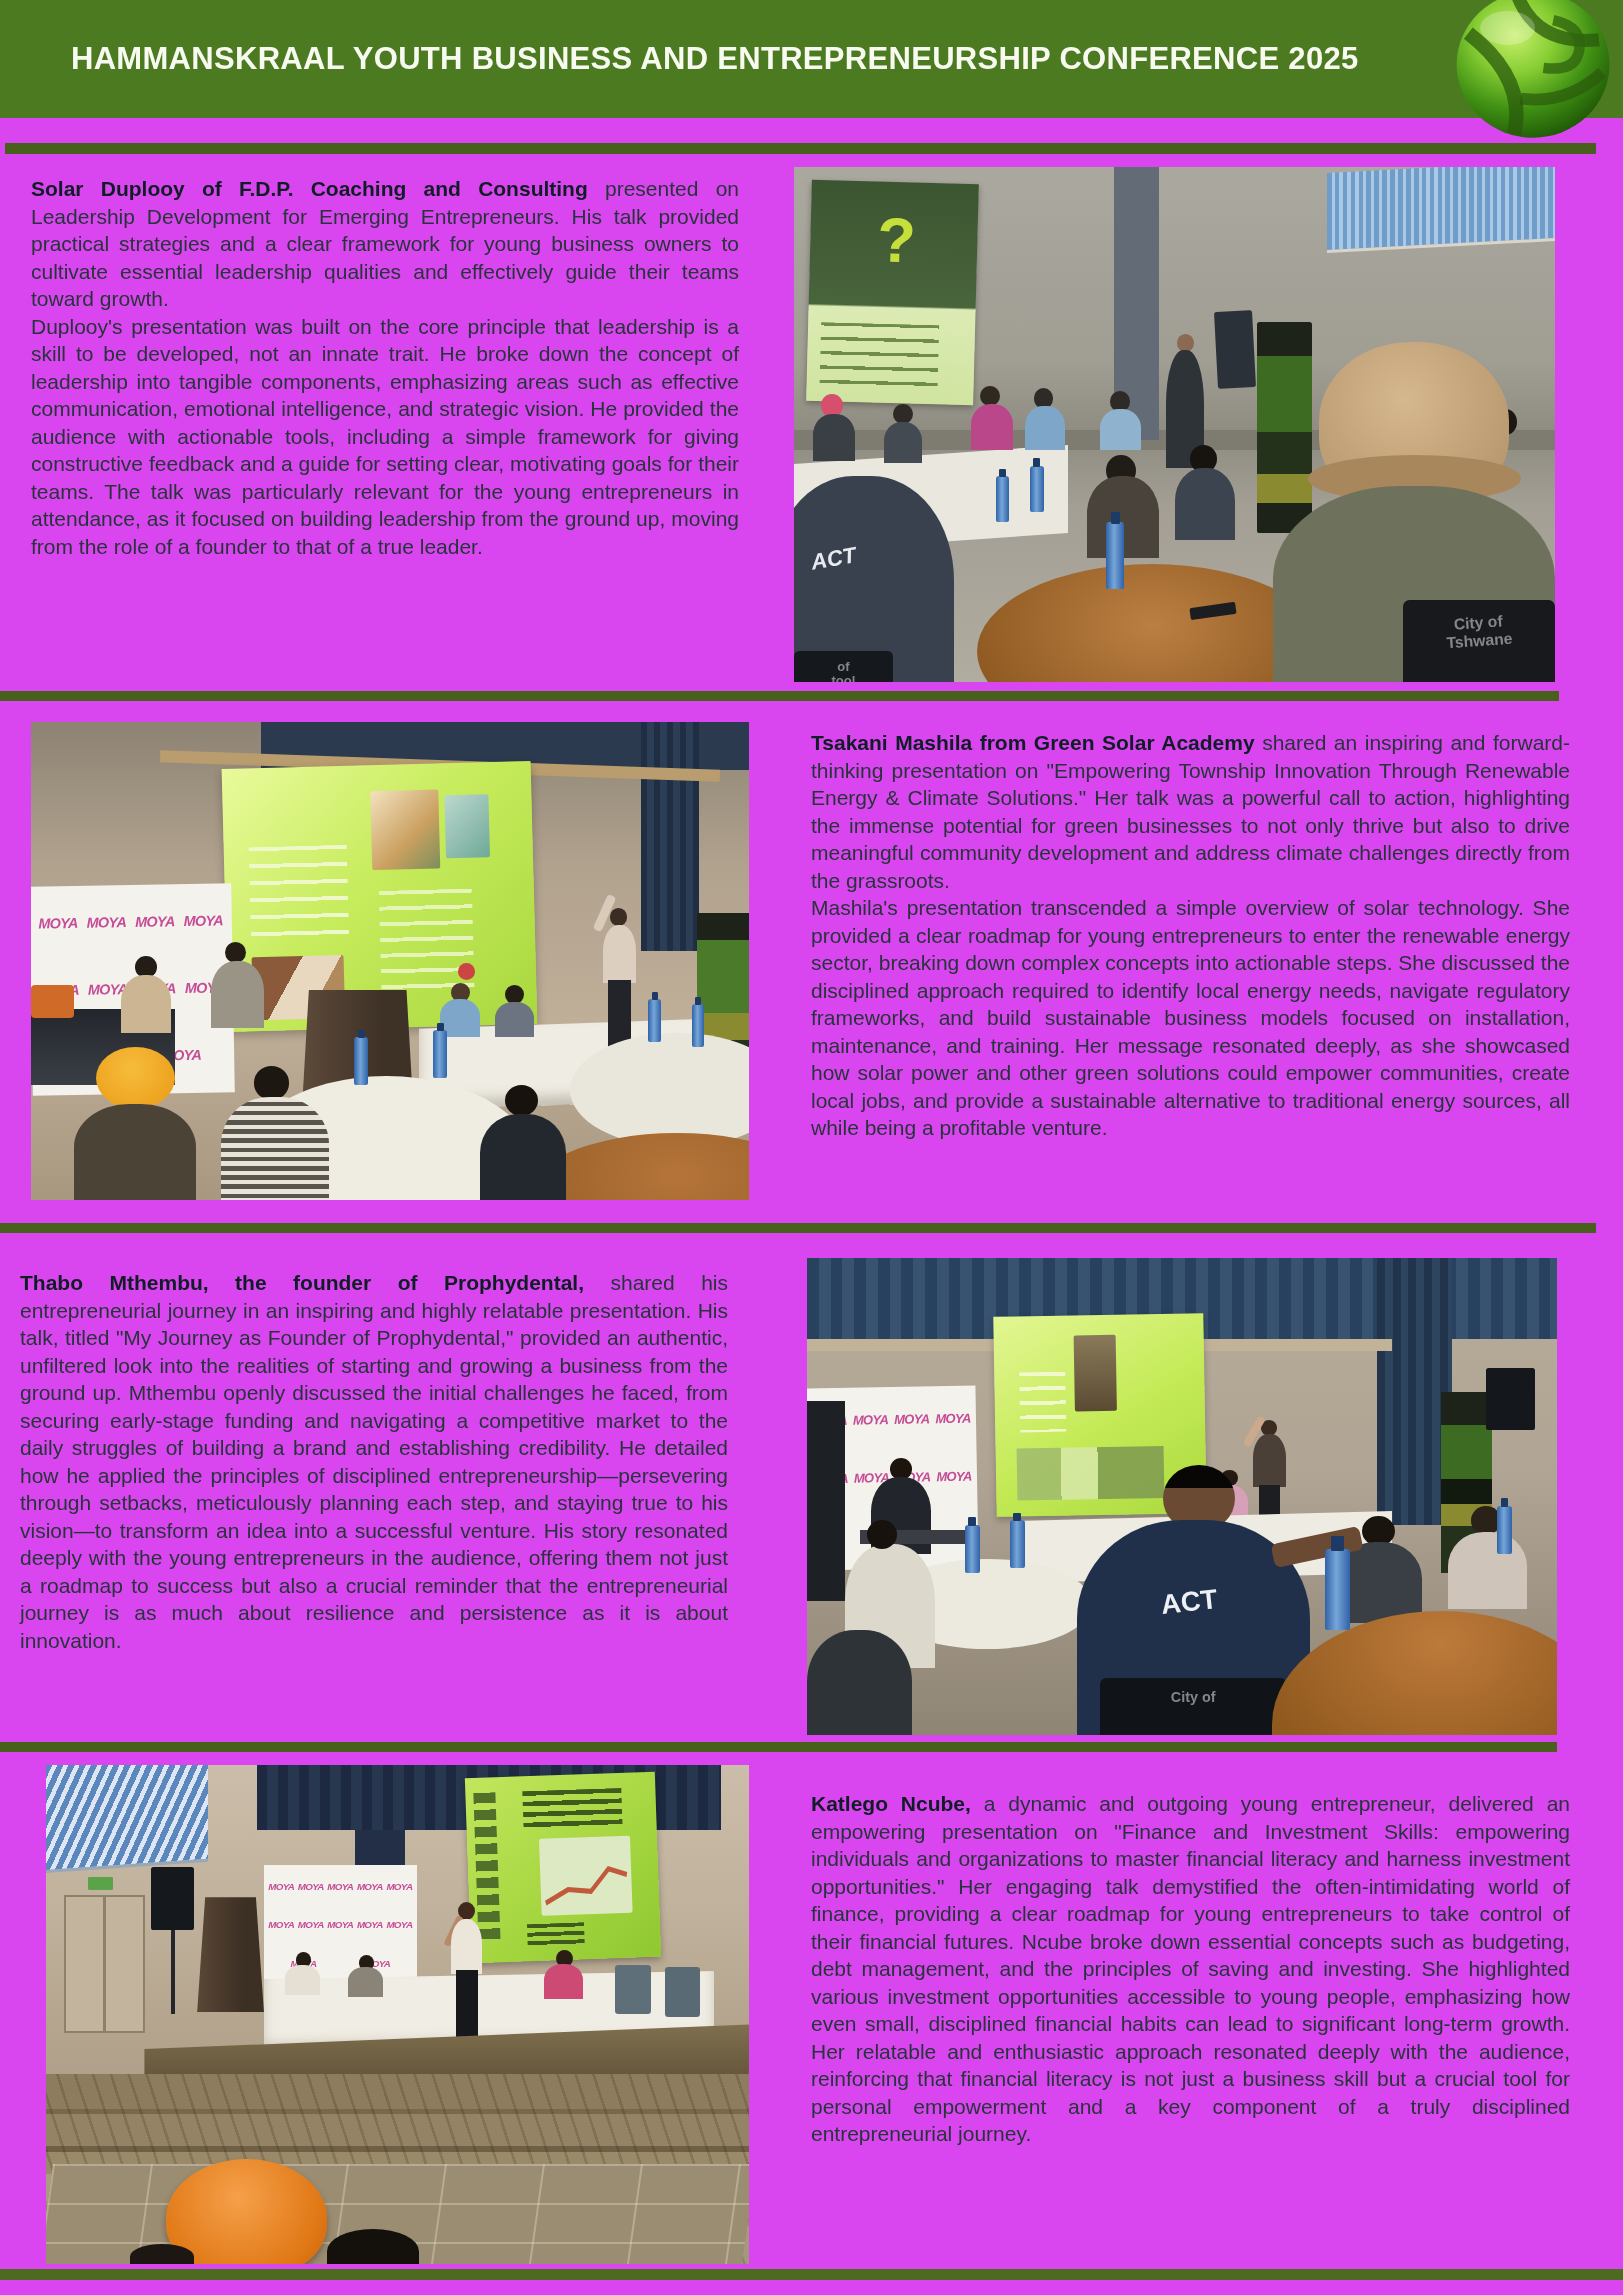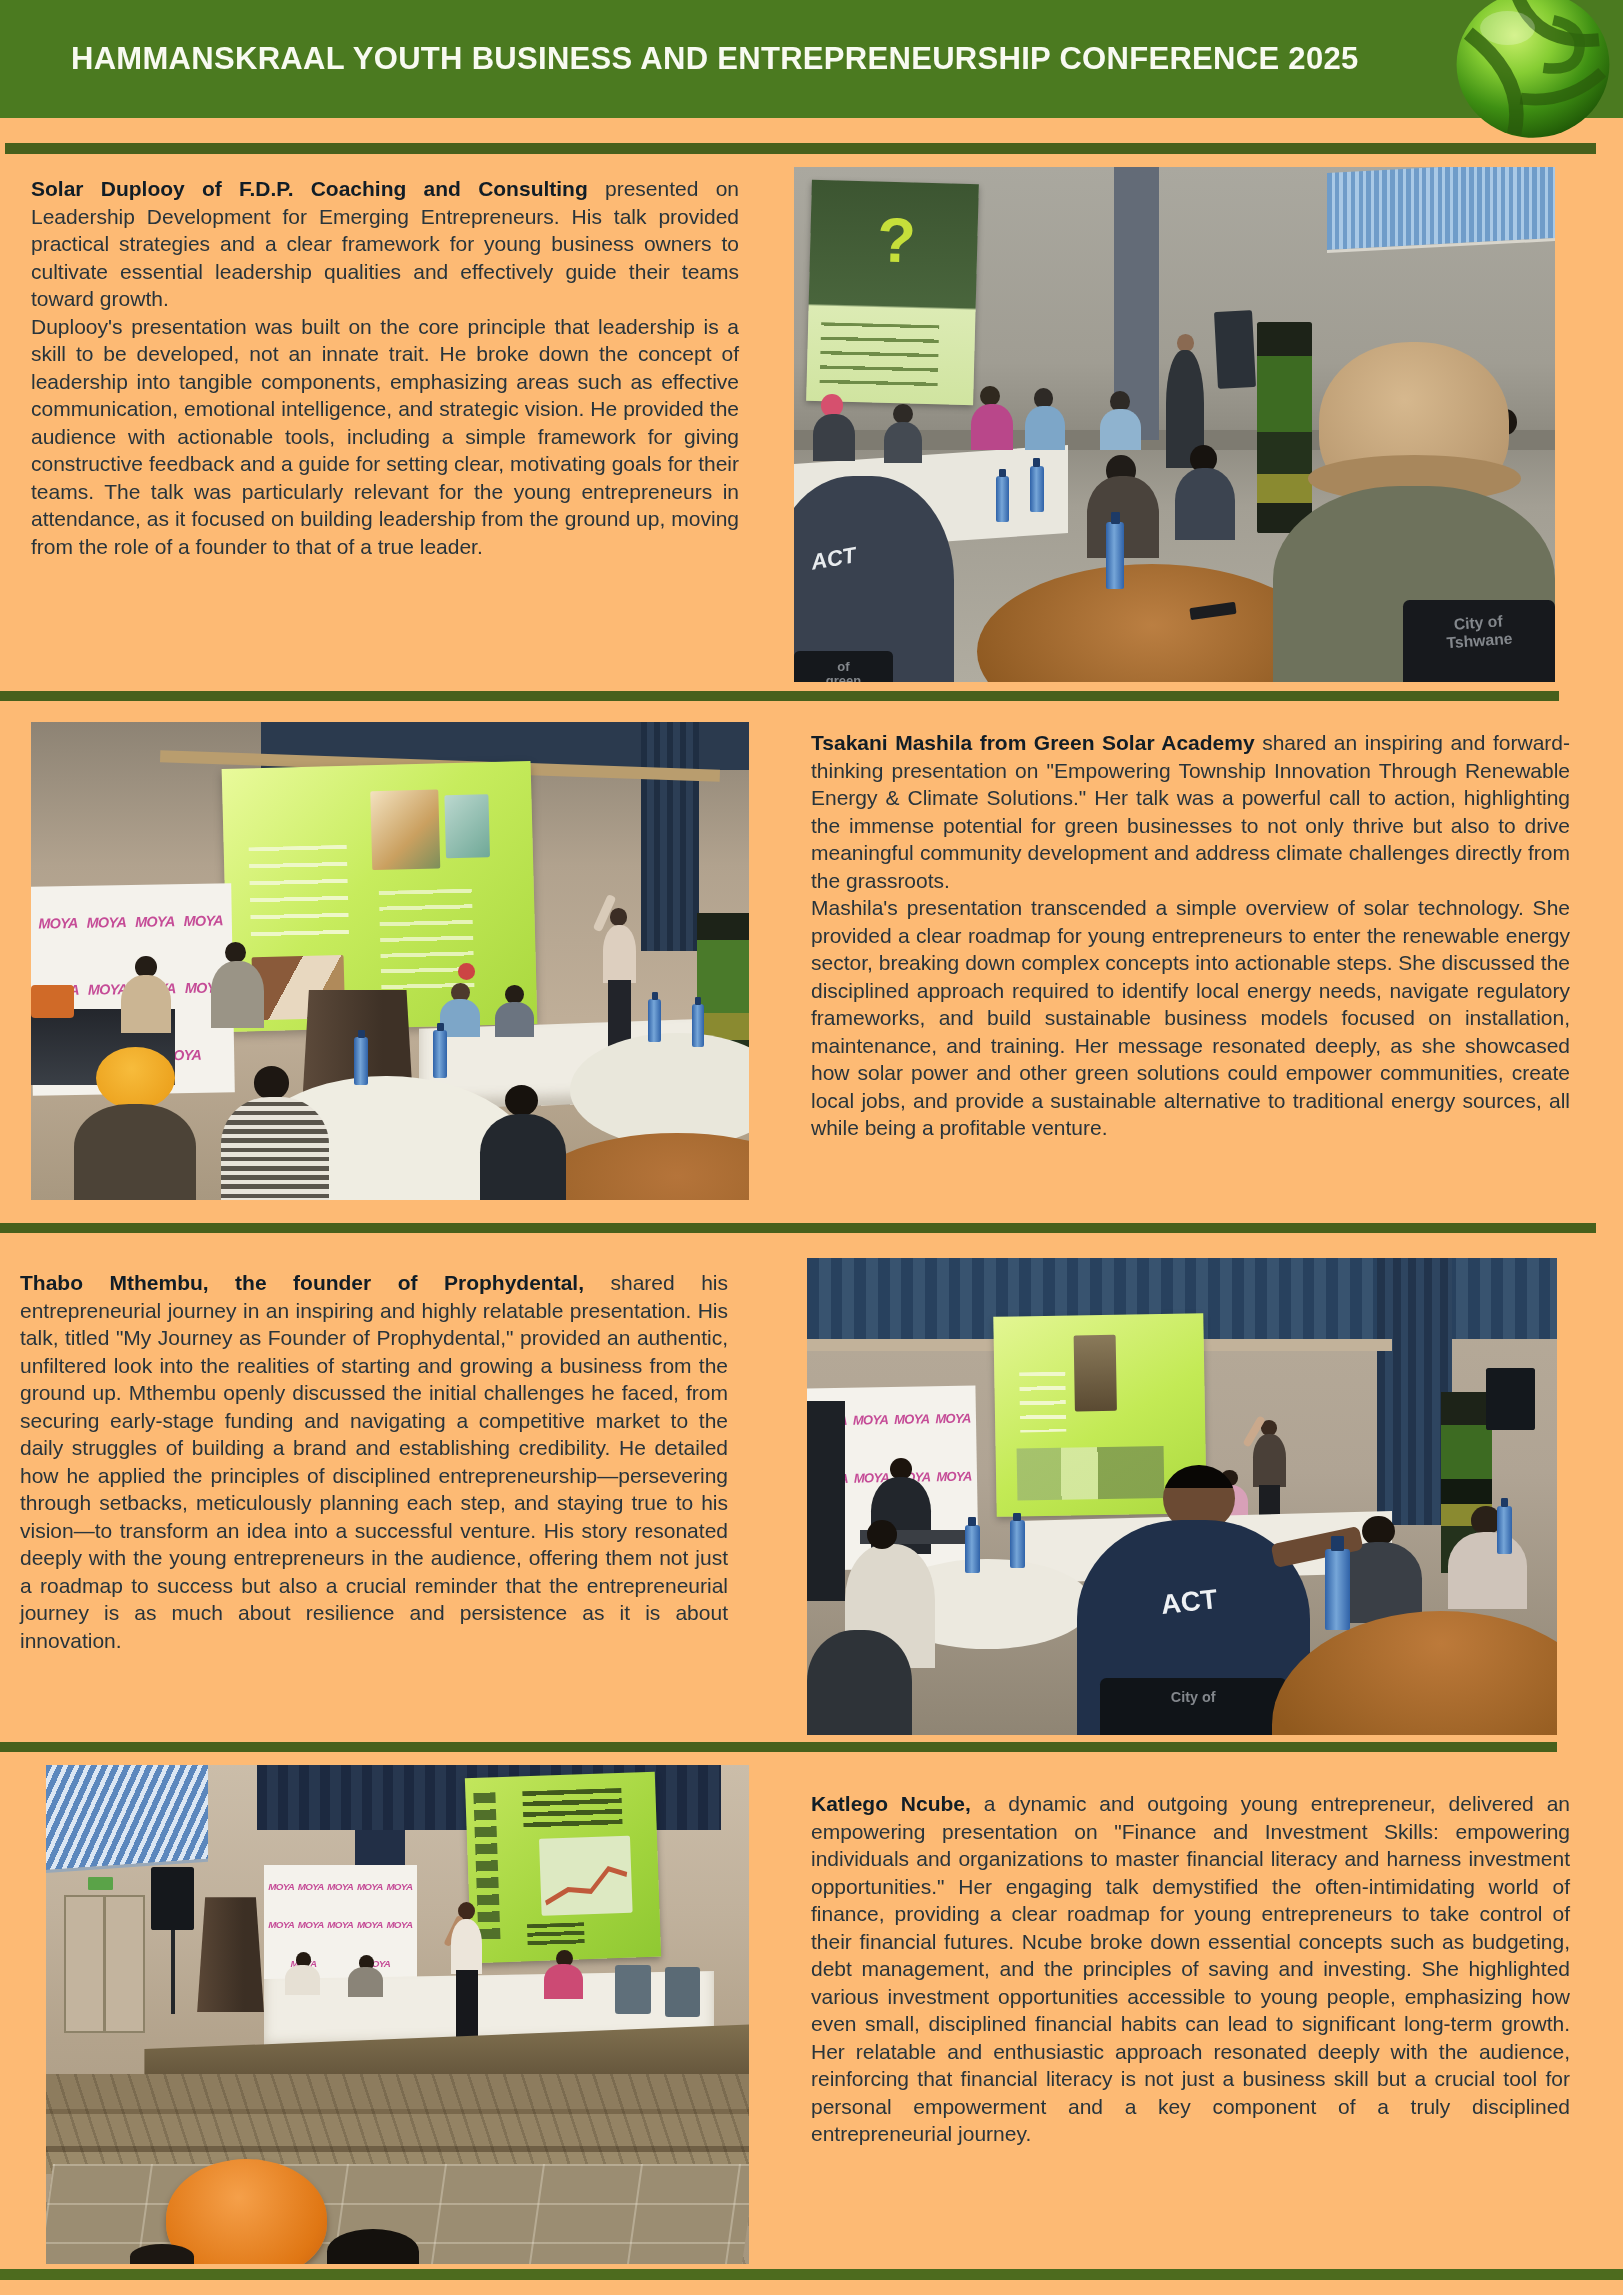--- a/index.html
+++ b/index.html
@@ -1,16 +1,16 @@
 <!DOCTYPE html>
 <html style="font-size:10.5px"><head>
 <meta charset="utf-8">
 <style>
   html,body{margin:0;padding:0;background:#e9e9e9;}
-  #page{position:relative;width:1623px;height:2295px;background:#fdba74;
+  #page{position:relative;width:1623px;height:2295px;background:#d946ef;
         font-family:"Liberation Sans","DejaVu Sans",sans-serif;overflow:hidden;}
   .a{position:absolute;}
   .ph{position:absolute;overflow:hidden;background:#b0a89a;}
   .bar{position:absolute;background:#47601c;}
   .txtcol{position:absolute;color:#28343b;font-size:21px;line-height:27.5px;text-align:justify;}
   .txtcol p{margin:0;}
   .txtcol p:empty{display:none;}
   .txtcol b{color:#111d26;}
   .head-title{position:absolute;left:71px;top:0;height:118px;display:flex;align-items:center;
               color:#f8faf1;font-size:31px;font-weight:bold;letter-spacing:0.3px;}
@@ -103,21 +103,21 @@
     <div class="bottle" style="left:26.5%;top:60%;width:1.8%;height:9%;"></div>
     <div class="bottle" style="left:31%;top:58%;width:1.8%;height:9%;"></div>
     <div class="a" style="left:52%;top:85%;width:6%;height:2.4%;background:#1b1d20;border-radius:2px;transform:rotate(-8deg);"></div>
 
     <div class="persB" style="left:-3%;top:60%;width:24%;height:45%;background:#39414f;">
       <span class="a" style="left:22%;top:30%;color:#e8ebee;font-size:22px;font-weight:bold;font-style:italic;transform:rotate(-10deg);">ACT</span>
     </div>
     <div class="a" style="left:0;top:86%;width:13%;height:14%;background:#15181c;border-radius:5.2px 5.2px 0 0;margin-top:41px;">
       <div class="chairtxt" style="left:20%;top:12%;width:60%;font-size:13px;">
         <div>of</div>
-        <div>green</div>
+        <div>tool</div>
       </div>
     </div>
 
     <div class="a" style="left:69%;top:34%;width:25%;height:32%;background:radial-gradient(circle at 45% 35%,#d4b astounding, #c9a87c);background:radial-gradient(circle at 45% 35%,#d6b88e,#b19067);border-radius:48% 48% 42% 42%;"></div>
     <div class="a" style="left:67.5%;top:56%;width:28%;height:9%;background:#a8875c;border-radius:50%;"></div>
     <div class="persB" style="left:63%;top:62%;width:37%;height:40%;background:#6e725c;"></div>
     <div class="a" style="left:80%;top:84%;width:20%;height:16%;background:#17191d;border-radius:6.5px 6.5px 0 0;">
       <div class="chairtxt" style="left:12%;top:18%;width:76%;font-size:15.7px;transform:rotate(-4deg);">
         <div>City of</div>
         <div>Tshwane</div>

